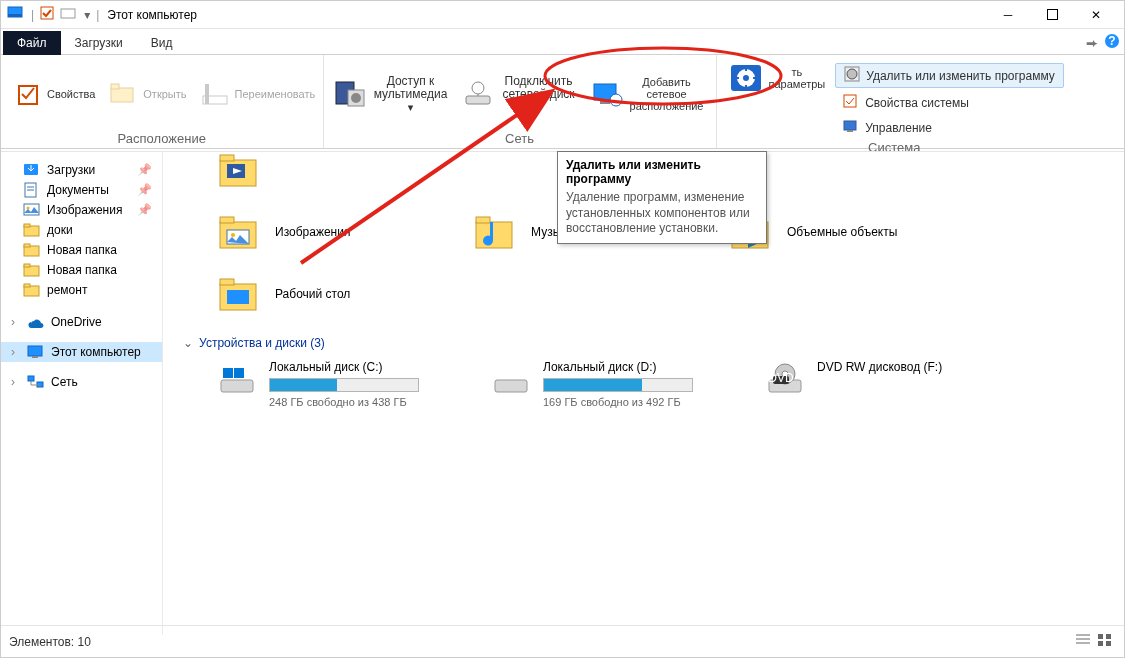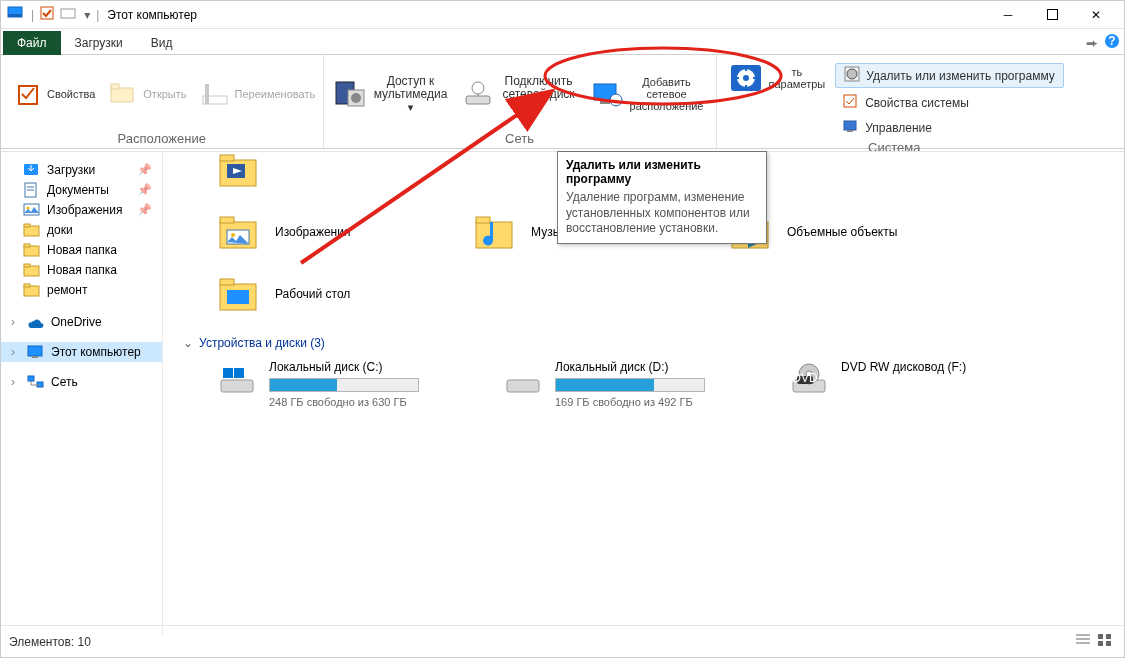--- a/index.html
+++ b/index.html
@@ -3,21 +3,21 @@
 <meta charset="utf-8">
 <style>
 *{box-sizing:border-box;margin:0;padding:0;font-family:"Segoe UI",Tahoma,sans-serif;font-size:12px}
 body{background:#fff;width:1125px;height:658px;position:relative;overflow:hidden;border:1px solid #ccc}
 .titlebar{height:28px;display:flex;align-items:center;padding:0 6px;border-bottom:1px solid #e5e5e5}
 .titlebar .qat{display:flex;gap:6px;align-items:center}
 .titlebar .title{flex:1;margin-left:8px;color:#000}
 .titlebar .winbtn{width:44px;height:28px;display:flex;align-items:center;justify-content:center;color:#000}
 .tabs{height:26px;display:flex;align-items:flex-end;border-bottom:1px solid #d0d0d0;padding-left:2px;position:relative}
 .tab{padding:5px 14px;color:#333;position:relative;top:1px}
-.tab.active{background:#14532d;color:#fff}
+.tab.active{background:#0f172a;color:#fff}
 .tabs .helpside{position:absolute;right:4px;top:4px;display:flex;gap:6px;align-items:center}
 .ribbon{height:94px;border-bottom:1px solid #d0d0d0;display:flex;background:#fff;position:relative}
 .group{border-right:1px solid #e3e3e3;padding:4px 8px 2px;display:flex;flex-direction:column;align-items:center}
 .group .items{display:flex;gap:8px;flex:1}
 .group .glabel{color:#666;font-size:13px;margin-top:2px}
 .rbtn{display:flex;flex-direction:row;align-items:center;justify-content:flex-start;gap:4px;min-width:48px;padding:2px;text-align:center;color:#333;opacity:1}
 .rbtn.dis{opacity:.45}
 .rbtn .lbl{font-size:11px;line-height:1.1;max-width:78px}
 .system-cmds{display:flex;flex-direction:column;gap:4px;padding-top:4px}
 .sys-cmd{display:flex;align-items:center;gap:6px;padding:2px 8px;color:#333}
@@ -26,21 +26,21 @@
 .nav{width:162px;border-right:1px solid #eaeaea;padding-top:8px;overflow:hidden}
 .nav .item{display:flex;align-items:center;gap:6px;padding:2px 4px 2px 22px;color:#000;height:20px}
 .nav .item.sel{background:#cce8ff}
 .nav .pin{margin-left:auto;opacity:.5;margin-right:6px}
 .main{flex:1;padding:8px 20px;overflow:hidden;position:relative}
 .folders-row{display:flex;gap:56px;margin-bottom:22px;margin-left:34px}
 .folder{display:flex;align-items:center;gap:12px;width:200px}
 .folder .flbl{color:#000}
 .drives-hdr{display:flex;align-items:center;gap:6px;color:#003399;margin:14px 0 10px 0}
 .drives-hdr .chev{color:#666}
-.drives-row{display:flex;gap:56px;margin-left:34px}
+.drives-row{display:flex;gap:44px;margin-left:34px}
 .drive{display:flex;align-items:flex-start;gap:10px;width:230px}
 .drive .info{display:flex;flex-direction:column;gap:4px}
 .bar{width:150px;height:14px;border:1px solid #b5b5b5;background:#eee;position:relative}
 .bar .fill{position:absolute;top:0;left:0;bottom:0;background:#26a0da}
 .drive .free{color:#666;font-size:11px}
 .status{position:absolute;left:0;right:0;bottom:0;height:32px;border-top:1px solid #e5e5e5;display:flex;align-items:center;padding:0 8px;color:#333;font-size:11px}
 .status .viewbtns{margin-left:auto;display:flex;gap:2px}
 .tooltip{position:absolute;left:556px;top:150px;width:210px;background:#fff;border:1px solid #767676;padding:6px 8px;box-shadow:2px 2px 4px rgba(0,0,0,.2);z-index:30}
 .tooltip .tt-title{font-weight:600;margin-bottom:4px}
 .tooltip .tt-body{color:#555;font-size:12px;line-height:1.3}
@@ -355,21 +355,21 @@
         <svg width="42" height="42">
             <rect x="4" y="20" width="32" height="12" rx="2" fill="#d8d8d8" stroke="#999"></rect>
             <rect x="6" y="8" width="10" height="10" fill="#0078d7"></rect>
             <rect x="17" y="8" width="10" height="10" fill="#0078d7"></rect>
           </svg>
         <div class="info">
           <span>Локальный диск (C:)</span>
           <div class="bar">
               <div class="fill" style="width:45%"></div>
             </div>
-          <span class="free">248 ГБ свободно из 630 ГБ</span>
+          <span class="free">248 ГБ свободно из 438 ГБ</span>
         </div>
       </div>
       <div class="drive">
         <svg width="42" height="42">
             <rect x="4" y="20" width="32" height="12" rx="2" fill="#d8d8d8" stroke="#999"></rect>
           </svg>
         <div class="info">
           <span>Локальный диск (D:)</span>
           <div class="bar">
               <div class="fill" style="width:66%"></div>

